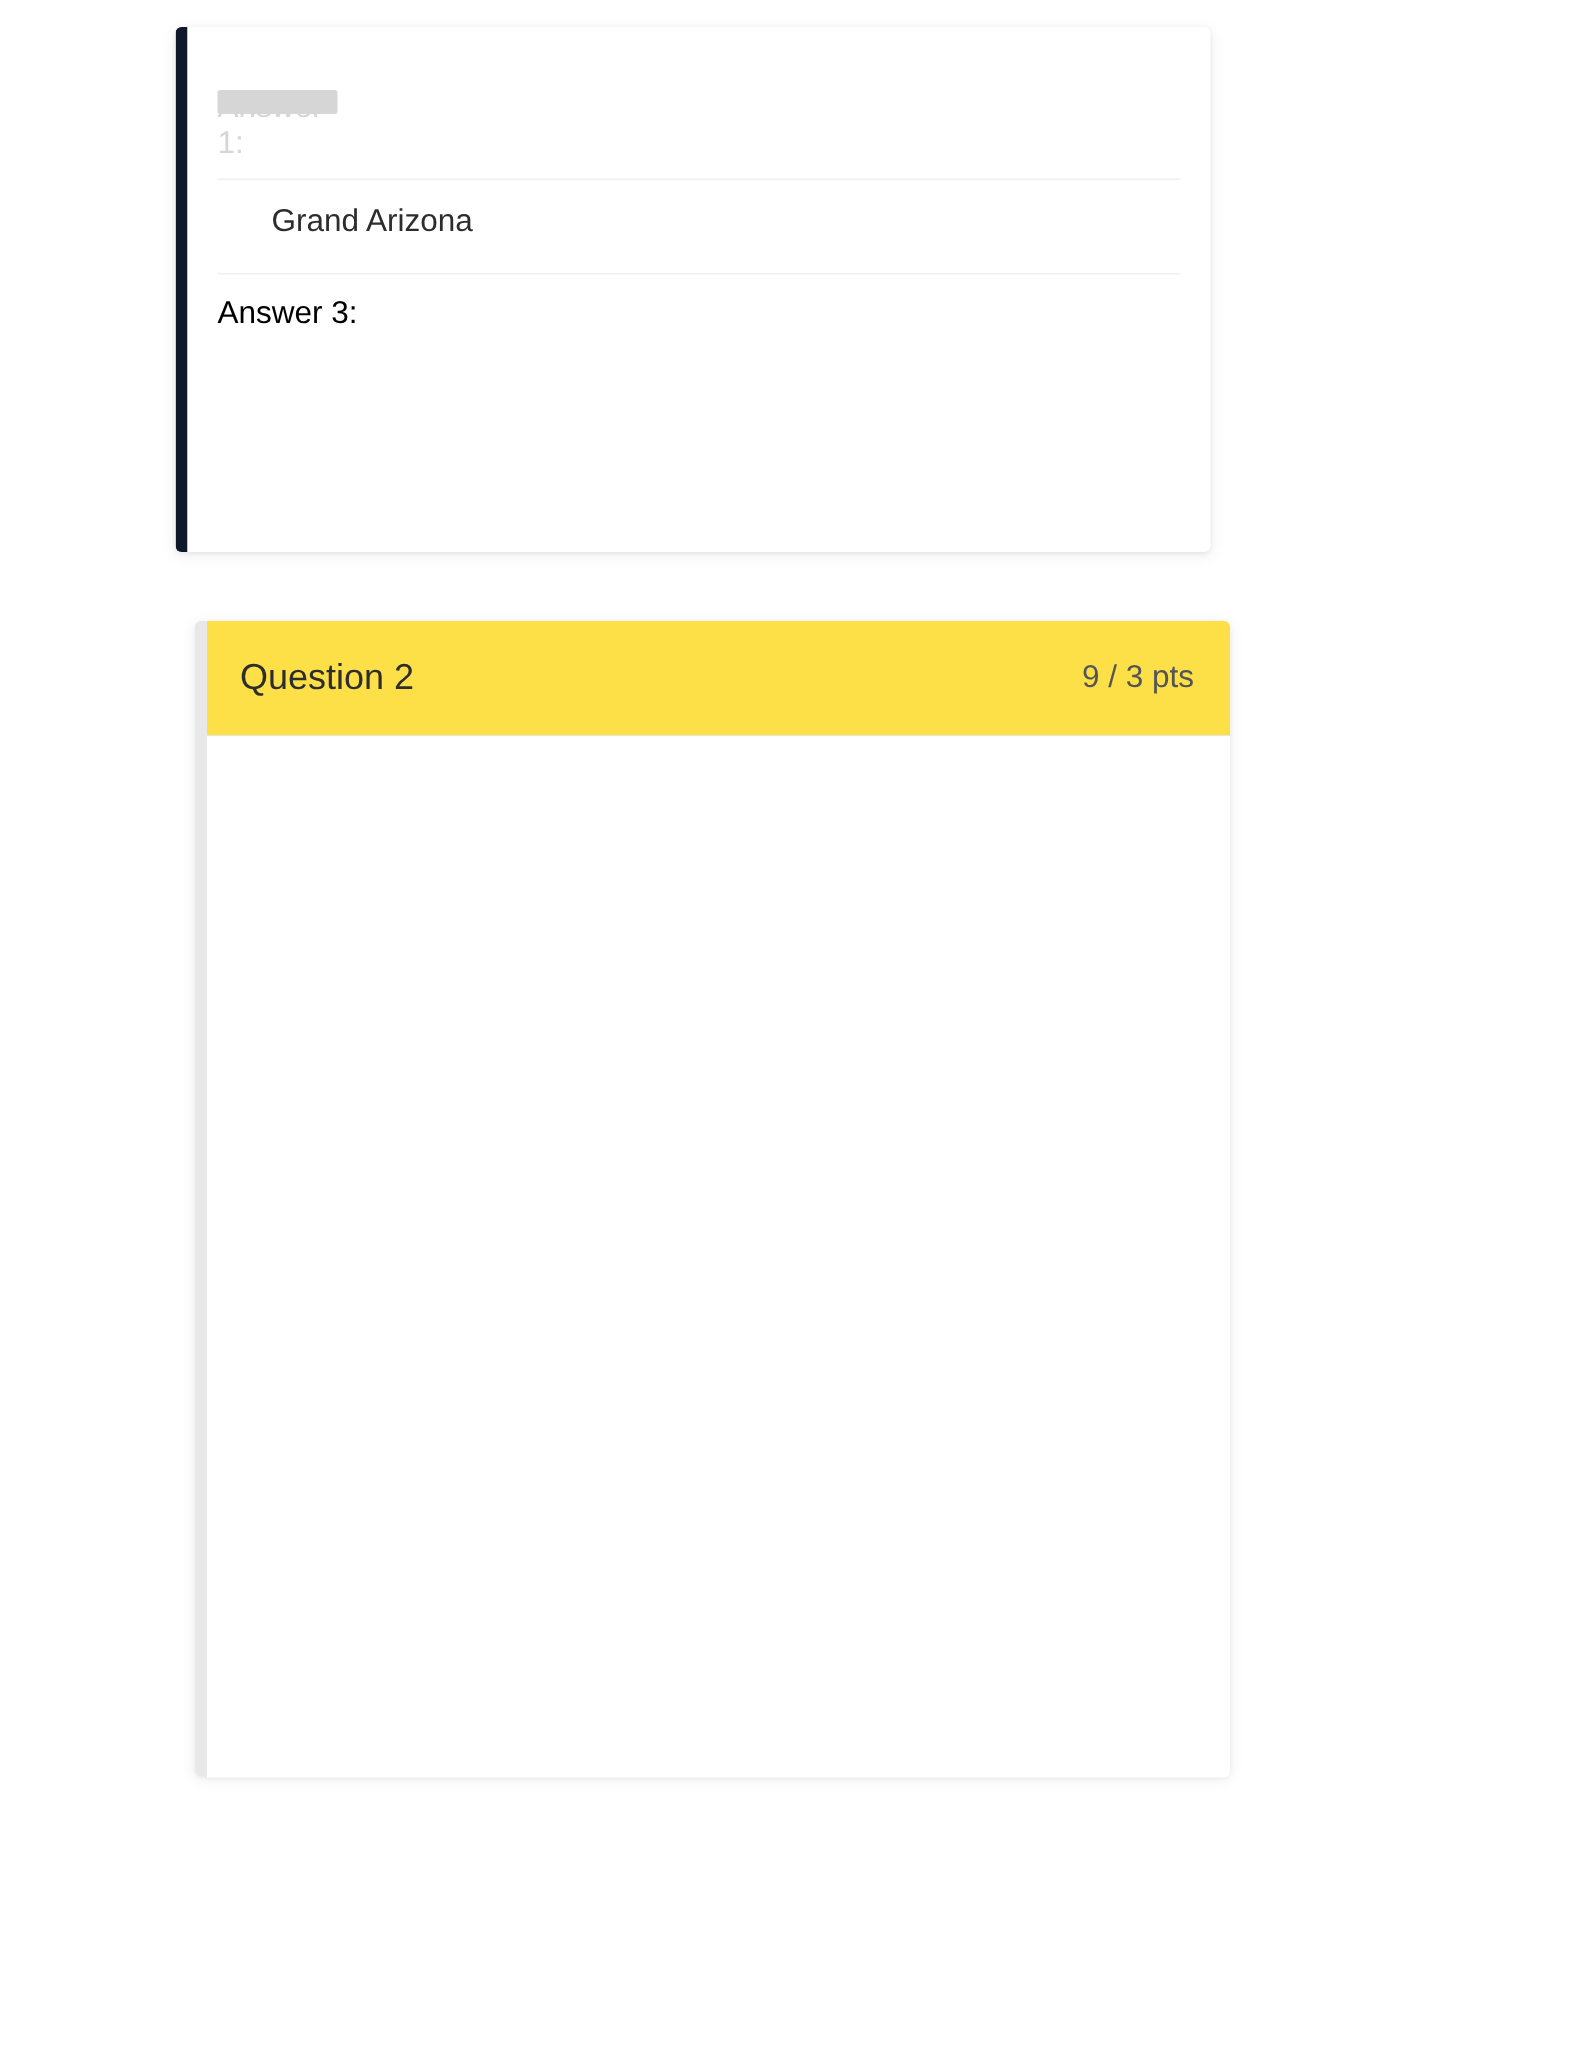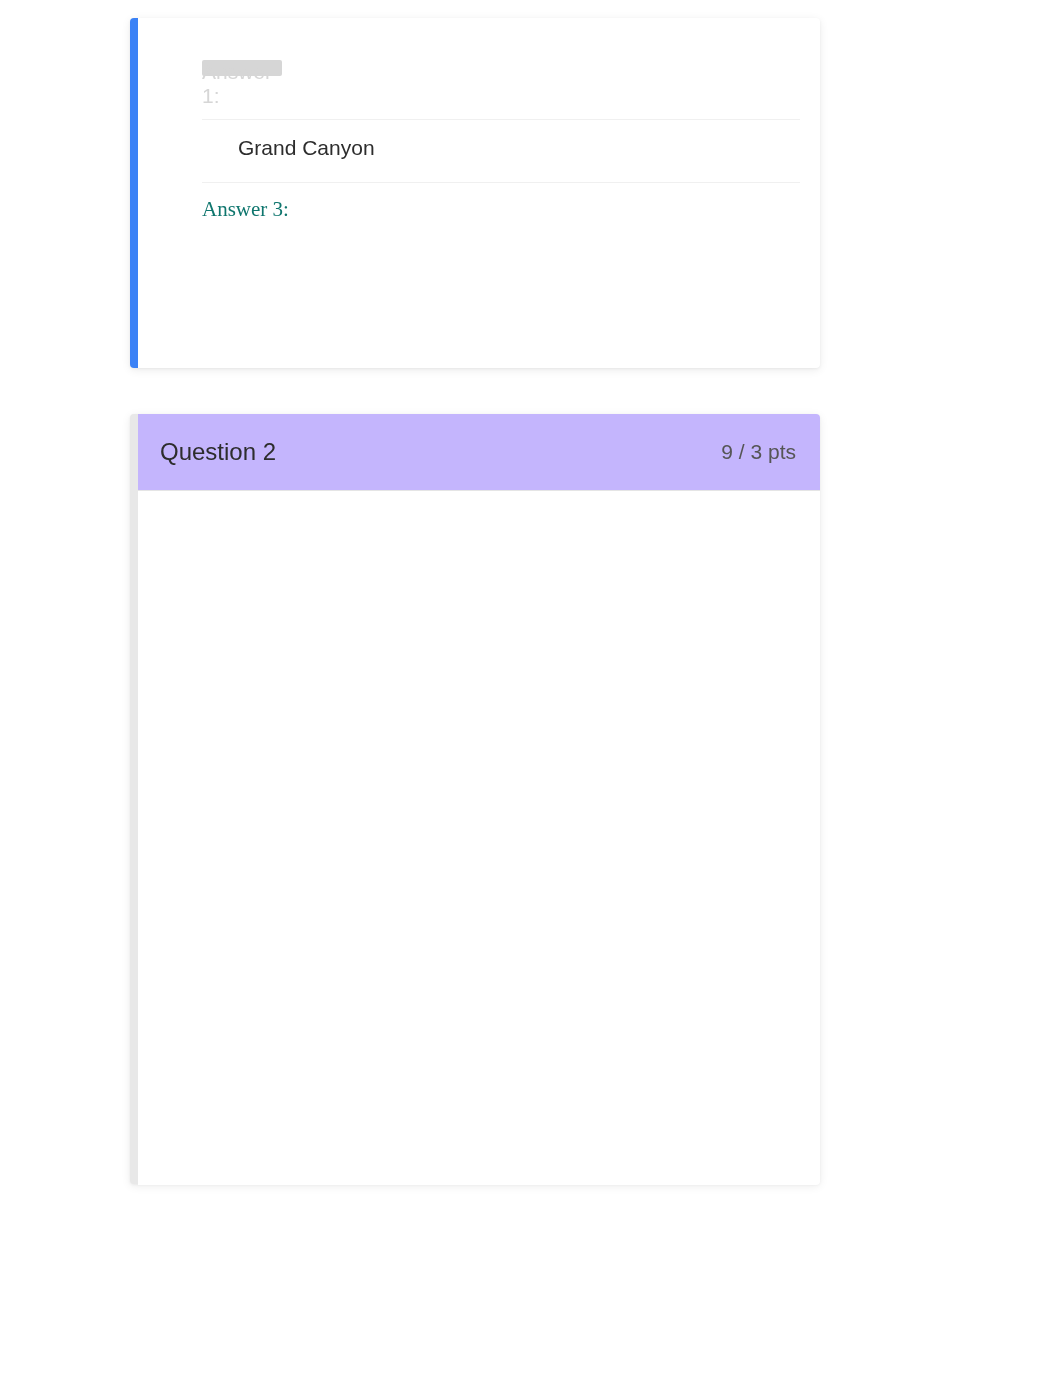--- a/index.html
+++ b/index.html
@@ -15,26 +15,25 @@
       position: relative;
     }
     .card {
       position: absolute;
       background: #ffffff;
       border-radius: 4px;
       box-shadow: 0 2px 10px rgba(0,0,0,0.08), 0 1px 3px rgba(0,0,0,0.05);
       border-left: 8px solid #c8c8c8;
     }
     .card1 {
-      left: 130px;
+      left: 117px;
       top: 18px;
       width: 690px;
       height: 350px;
-      border-left: 8px solid #3b82f6;
-      padding-left: 44px;
+      border-left: 8px solid #0f172a;
     }
     .card1 .inner {
       padding: 20px 20px 20px 20px;
     }
     .answer-block {
       margin-bottom: 6px;
     }
     .answer-label {
       font-size: 21px;
       color: #2d2d2d;
@@ -58,33 +57,32 @@
       border-bottom: 1px solid #f0f0f0;
       padding: 12px 0;
     }
     .answer-value {
       font-size: 21px;
       color: #2d2d2d;
       padding: 16px 0 16px 36px;
     }
     .answer-3-label {
       font-size: 21px;
-      color: #0f766e;
+      color: #000000;
       padding: 14px 0 8px 0;
-      font-family: Liberation Serif, serif;
     }
     .card2 {
       left: 130px;
       top: 414px;
       width: 690px;
       height: 770px;
       border-left: 8px solid #e8e8e8;
     }
     .card2-header {
-      background: #c4b5fd;
+      background: #fde047;
       border-bottom: 1px solid #e5e5e5;
       padding: 24px 24px 24px 22px;
       display: flex;
       justify-content: space-between;
       align-items: center;
       border-top-left-radius: 0;
       border-top-right-radius: 4px;
     }
     .q-title {
       font-size: 24px;
@@ -105,21 +103,21 @@
 </head>
 <body>
 
 <div class="card card1">
   <div class="inner">
 
     <div class="answer-block">
       <div class="answer-row-redacted">
         <span class="answer-label redacted">Answer 1:</span>
       </div>
-      <div class="answer-value">Grand Canyon</div>
+      <div class="answer-value">Grand Arizona</div>
     </div>
 
     <div class="answer-block">
     </div>
 
     <div class="answer-block" style="border-top:1px solid #f0f0f0;">
       <div class="answer-3-label">Answer 3:</div>
     </div>
 
   </div>

